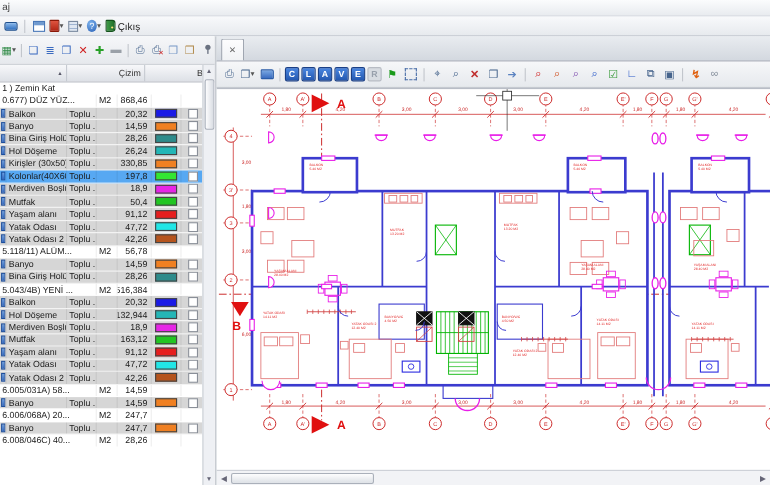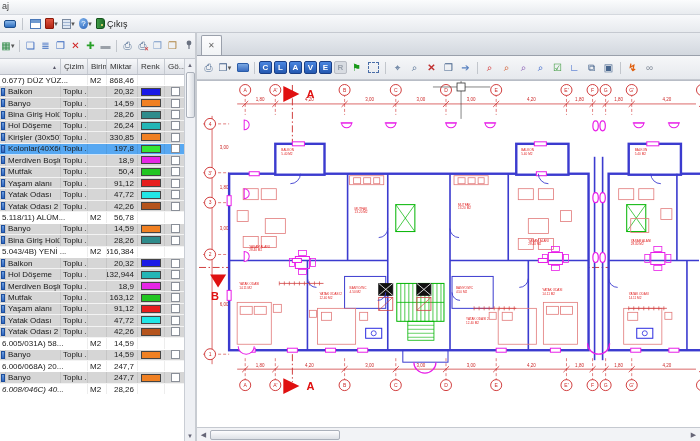--- a/index.html
+++ b/index.html
@@ -34,21 +34,21 @@
 
   
   .left-panel { width:197px; flex:none; display:flex; flex-direction:column;
     border-right:2px solid #c8ccd2; background:#fff; }
   .lp-toolbar { height:26px; flex:none; background:linear-gradient(180deg,#f6f7f9,#e6e9ed);
     border-bottom:1px solid #c5c9d0; display:flex; align-items:center; padding:0 2px; gap:2px; }
   .lp-toolbar .ti { width:13px; height:13px; }
   .pin { margin-left:auto; color:#667; font-size:8px; }
   .lp-grid { flex:1; position:relative; overflow:hidden; background:#fff; }
   .grid-head { height:16px; display:flex; background:linear-gradient(180deg,#f7f8fa,#dde0e6);
-    border-bottom:1px solid #b9bdc6; font-size:8px; color:#333; }
+    border-bottom:1px solid #b9bdc6; font-size:8px; color:#333;gap:44px; }
   .gh-cell { border-right:1px solid #c6cad1; padding:3px 0 0 3px; overflow:hidden;
     white-space:nowrap; position:relative; flex:none; }
   .sort-arrow { position:absolute; right:3px; top:5px; font-size:5px; color:#556; }
   .grid-rows { position:absolute; top:16px; left:0; right:11px; bottom:0; overflow:hidden; }
   .g-row { height:11.45px; display:flex; font-size:8px; border-bottom:1px solid rgba(255,255,255,.7);
     align-items:center; }
   .g-row.item { background:#d6d6d6; }
   .g-row.sel { background:#57a8f2; }
   .g-row.grp, .g-row.poz { background:#fff; }
   .gc { flex:none; overflow:hidden; white-space:nowrap; height:100%; display:flex;
@@ -167,20 +167,23 @@
           <div class="gh-cell" style="width: 61px;">
             <span class="sort-arrow">▲</span>
           </div>
           <div class="gh-cell" style="width: 27px;">Çizim</div>
           <div class="gh-cell" style="width: 19px;">Birim</div>
           <div class="gh-cell" style="width: 31px;">Miktar</div>
           <div class="gh-cell" style="width: 27px;">Renk</div>
           <div class="gh-cell" style="width: 21px;">Gö...</div>
         </div>
       <div class="grid-rows" id="grid-rows">
+          <div class="g-row group">
+            <div class="gc name" style="width: 186px;">1 ) Zemin Kat</div>
+          </div>
           <div class="g-row poz">
             <div class="gc name" style="width: 88px;">0.677) DÜZ YÜZ...</div>
             <div class="gc name" style="width: 19px;">M2</div>
             <div class="gc num" style="width: 31px;">868,46</div>
             <div class="gc " style="width: 27px;"></div>
             <div class="gc " style="width: 21px;"></div>
           </div>
           <div class="g-row item">
             <div class="gc " style="width: 6px;">
               <span class="layer-ic"></span>
@@ -533,21 +536,21 @@
             <div class="gc " style="width: 19px;"></div>
             <div class="gc num" style="width: 31px;">247,7</div>
             <div class="gc " style="width: 27px;">
               <span class="csw" style="background: rgb(240, 128, 34);"></span>
             </div>
             <div class="gc " style="width: 21px;">
               <span class="cbx"></span>
             </div>
           </div>
           <div class="g-row poz">
-            <div class="gc name" style="width: 88px; font-style: italic;">6.008/046C) 40...</div>
+            <div class="gc name" style="width: 88px;">6.008/046C) 40...</div>
             <div class="gc name" style="width: 19px;">M2</div>
             <div class="gc num" style="width: 31px;">28,26</div>
             <div class="gc " style="width: 27px;"></div>
             <div class="gc " style="width: 21px;"></div>
           </div>
         </div>
       <div class="vscroll">
         <div class="vs-btn">▲</div>
         <div class="vs-thumb"></div>
         <div class="vs-btn vs-down">▼</div>

